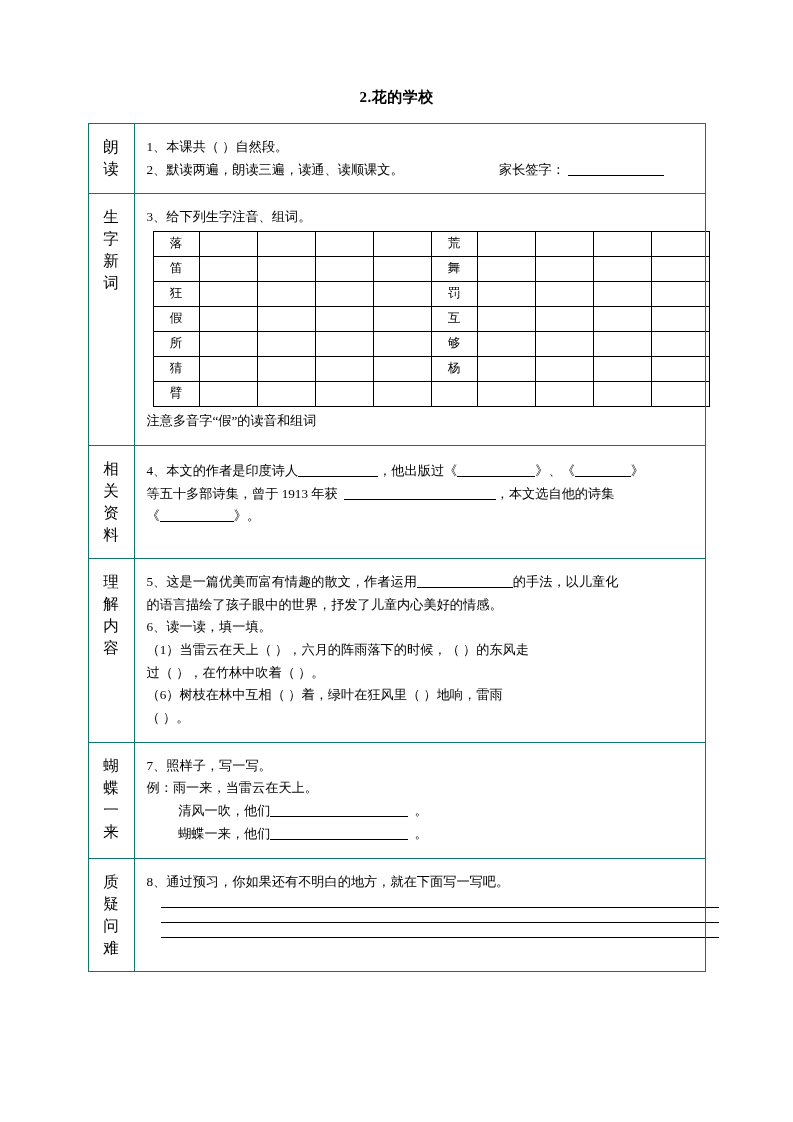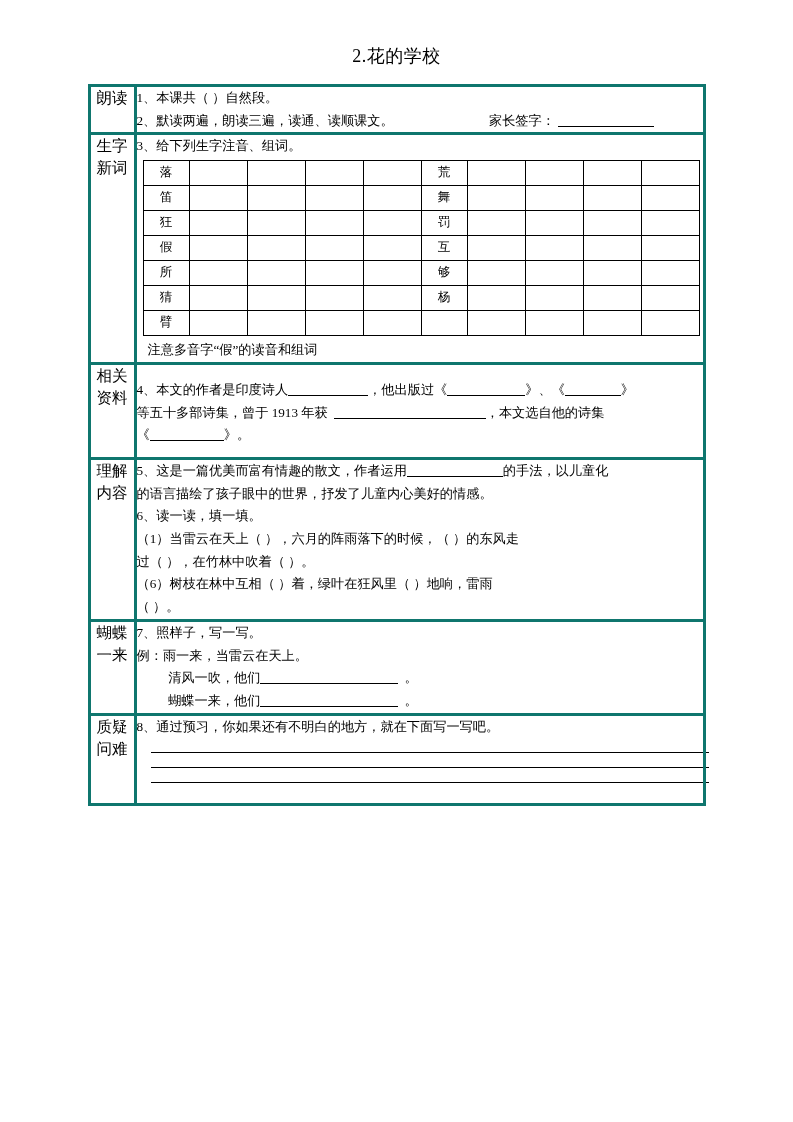--- a/index.html
+++ b/index.html
@@ -16,37 +16,37 @@
     overflow: hidden;
   }
   .page {
     position: relative;
     width: 793px;
     height: 1122px;
     padding: 0;
   }
   .doc-title {
     text-align: center;
-    font-size: 18px;
-    font-weight: normal;
+    font-size: 15px;
+    font-weight: bold;
     margin: 0;
-    padding-top: 44px;
+    padding-top: 88px;
     padding-bottom: 16px;
     letter-spacing: 0.5px;
   }
   table.main {
     border-collapse: collapse;
     width: 618px;
     margin: 0 auto;
     table-layout: fixed;
   }
   table.main > tbody > tr > td {
-    border: 3px solid #0f766e;
+    border: 1px solid #0f766e;
     vertical-align: top;
-    padding: 0;
+    padding: 12px;
   }
   td.label-cell {
     width: 46px;
     border: 1px solid #000000;
     text-align: center;
     vertical-align: middle;
     padding: 4px 0;
   }
   .vlabel {
     display: block;
@@ -83,21 +83,21 @@
     border: 1px solid #000000;
     height: 25px;
     text-align: center;
     vertical-align: middle;
     padding: 0;
   }
   table.chars td.hz { width: 46px; }
   table.chars td.col { width: 58px; }
   .note {
     margin-top: 3px;
-    margin-left: 11px;
+    margin-left: 0;
     font-size: 13.2px;
   }
   .indent2 { padding-left: 2.4em; }
   .writeline {
     display: block;
     border-bottom: 1px solid #000000;
     height: 0;
     margin: 14px 0 0 14px;
     width: 558px;
   }

